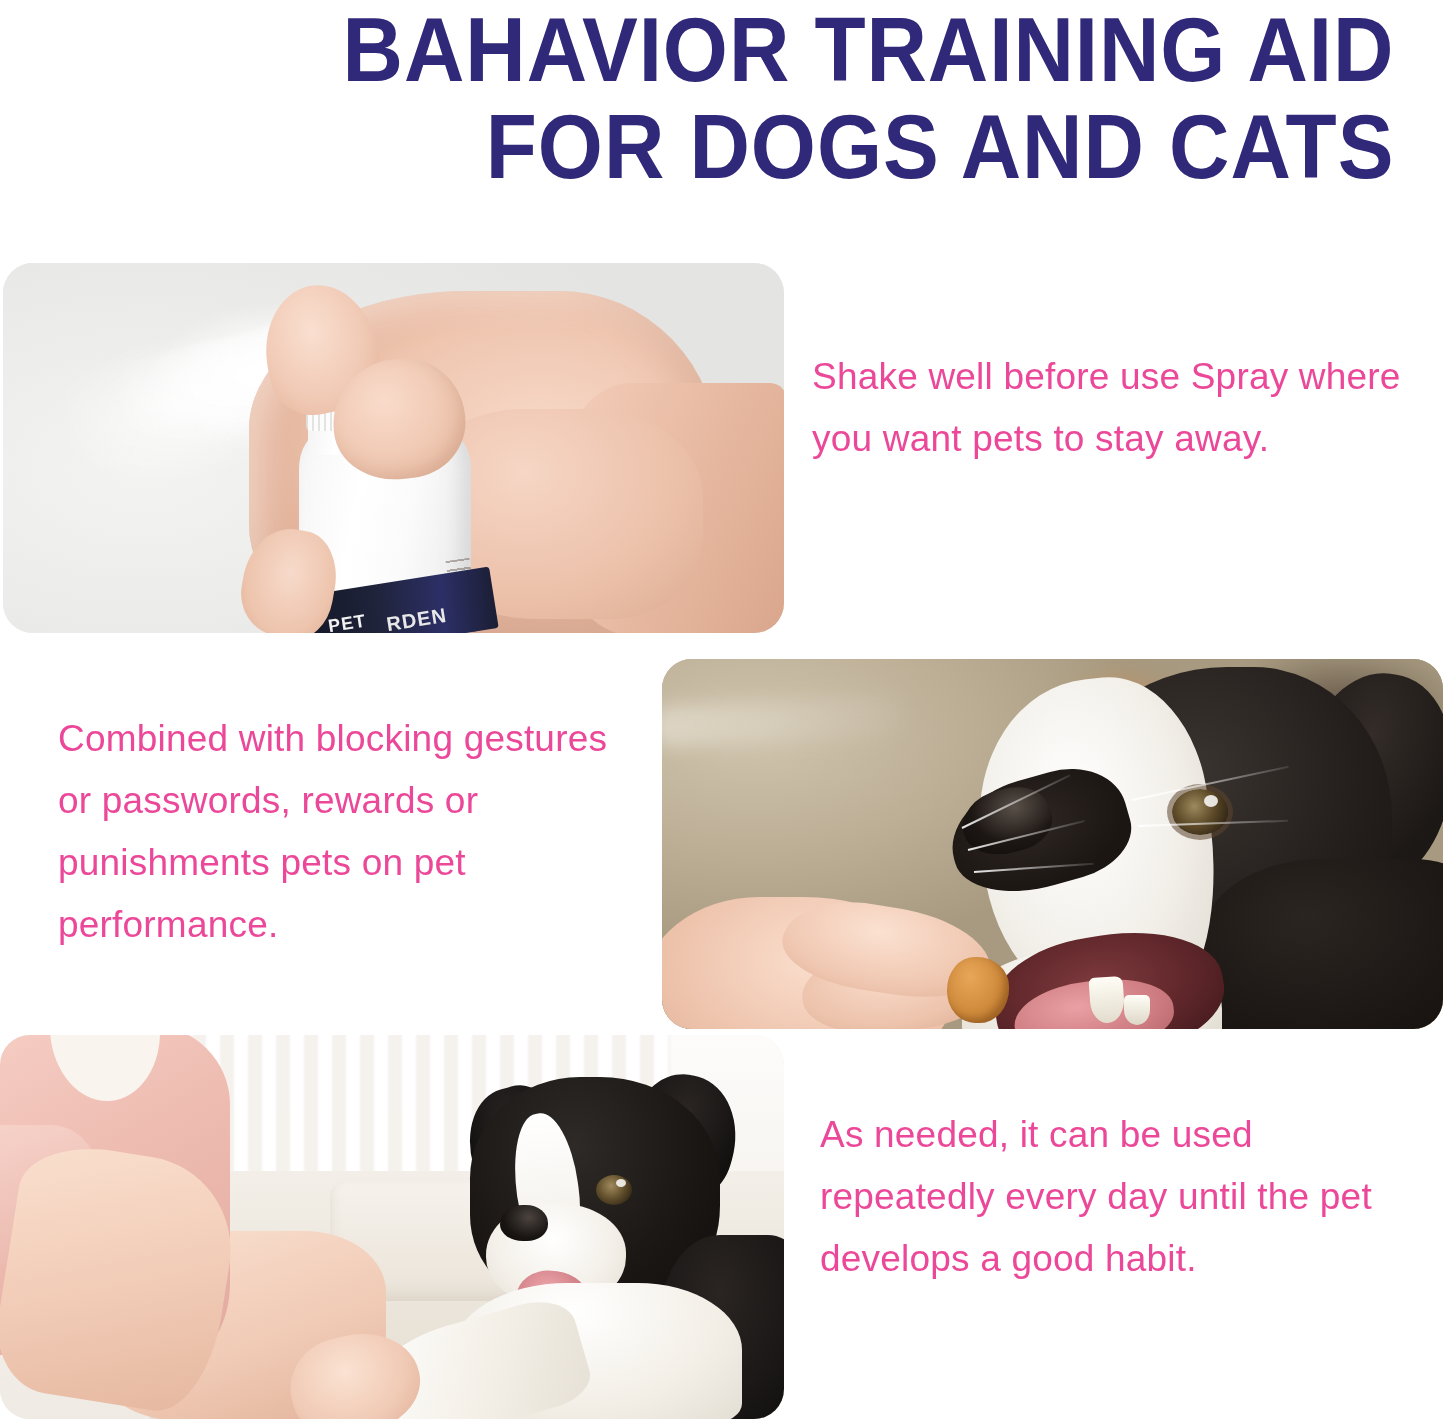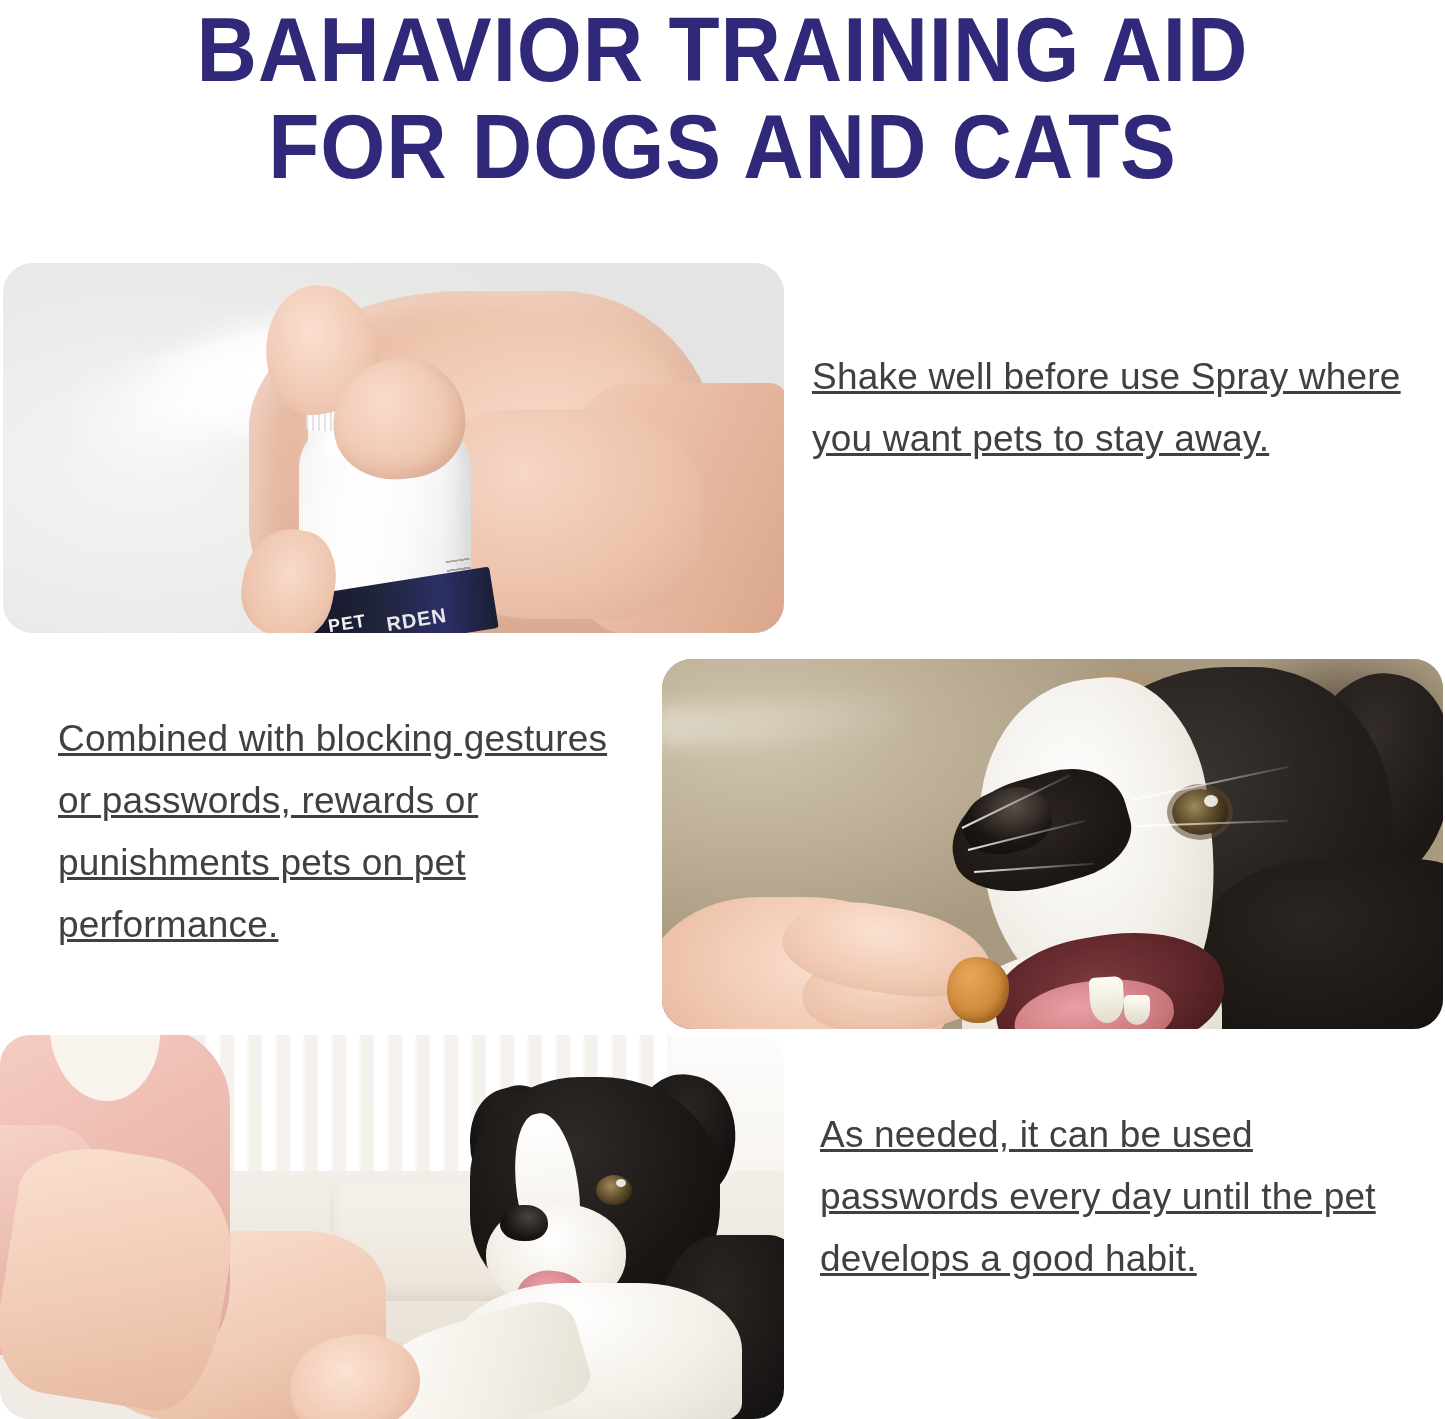--- a/index.html
+++ b/index.html
@@ -10,21 +10,21 @@
     font-family:"Liberation Sans", sans-serif;
     overflow:hidden;
     position:relative;
   }
 
   
   .title-block {
     position:absolute;
     left:0; top:2px;
     width:1445px;
-    text-align:center;
+    text-align:right;
   }
   .title-line {
     display:block;
     font-family:"Liberation Sans", sans-serif;
     font-weight:700;
     color:#302878;
     font-size:90px;
     line-height:97px;
     letter-spacing:1px;
     transform:scaleX(0.93);
@@ -457,27 +457,26 @@
   .dog3-paw {
     position:absolute; left:302px; top:272px; width:78px; height:60px;
     background:radial-gradient(ellipse at 42% 34%, #fdfcf8 0%, #eeeae0 62%, #ddd7ca 100%);
     border-radius:50% 46% 44% 50% / 54% 52% 46% 46%;
     transform:rotate(-10deg);
   }
 
   
   .copy {
     position:absolute;
-    color:#404040;
+    color:#ec4899;
     font-family:"Liberation Sans", sans-serif;
     font-weight:300;
     font-size:37px;
     line-height:62px;
     letter-spacing:.2px;
-    text-decoration:underline;
   }
   #copy-1 { left:812px; top:346px; width:600px; }
   #copy-2 { left:58px;  top:708px; width:590px; }
   #copy-3 { left:820px; top:1104px; width:580px; }
   .copy p { margin:0; }
 </style>
 </head>
 <body>
 
 <div class="title-block">
@@ -578,14 +577,14 @@
     <div class="woman-thigh"></div>
     <div class="woman-top"></div>
     <div class="woman-neckline"></div>
     <div class="woman-sleeve"></div>
     <div class="woman-arm"></div>
     <div class="woman-hand"></div>
   </div>
 </div>
 
 <div class="copy" id="copy-3">
-  <p>As needed, it can be used passwords every day until the pet develops a good habit.</p>
+  <p>As needed, it can be used repeatedly every day until the pet develops a good habit.</p>
 </div>
 
 </body></html>

